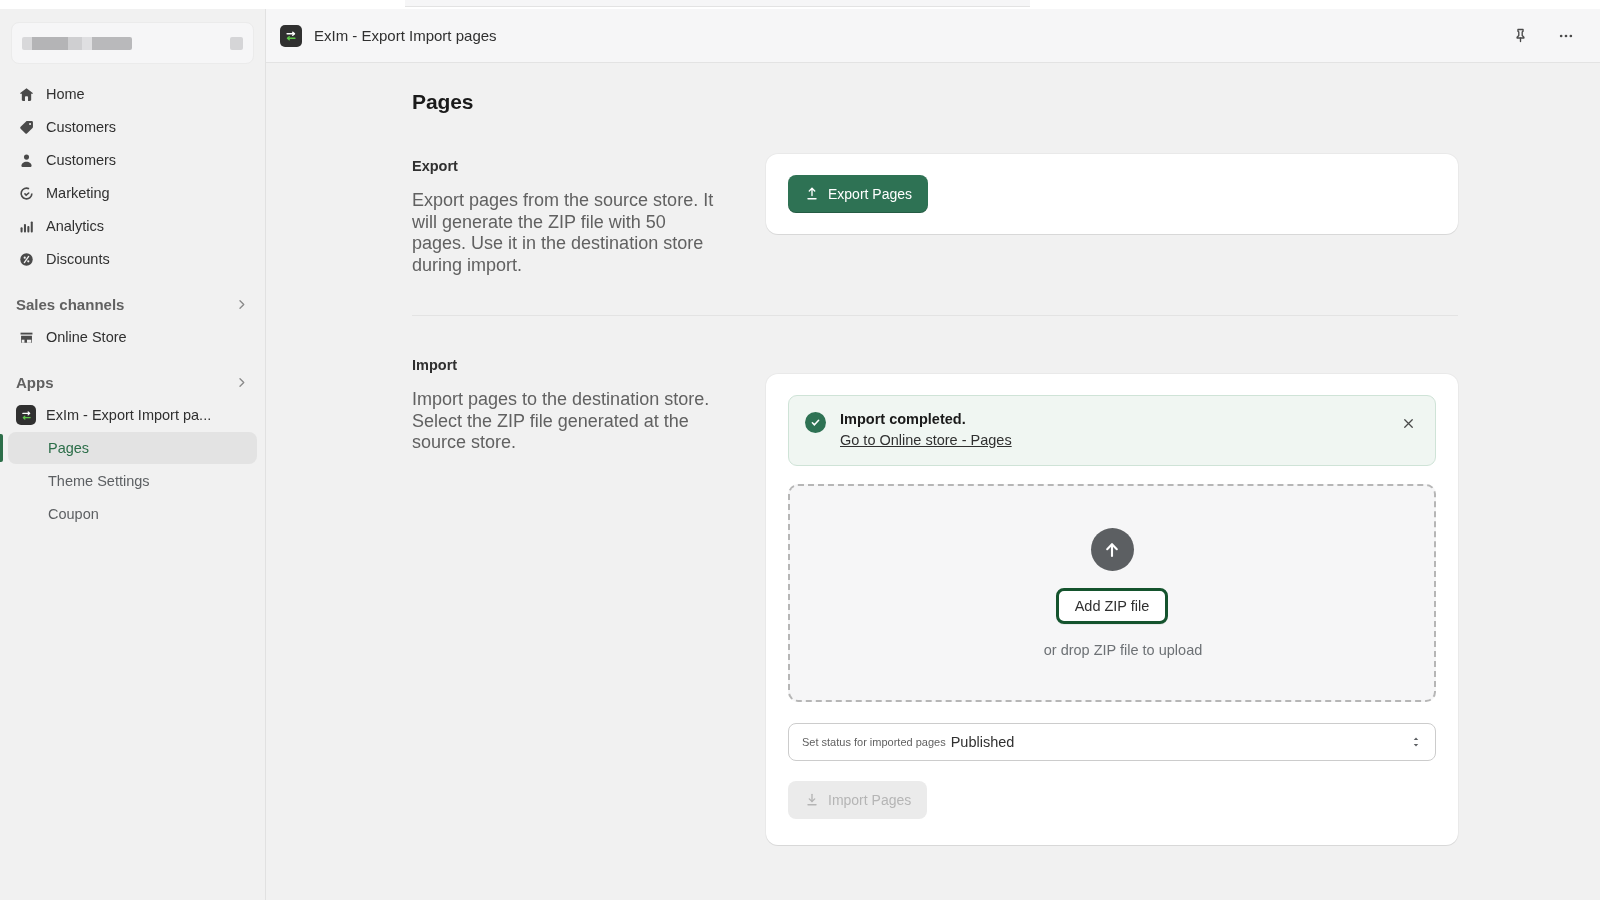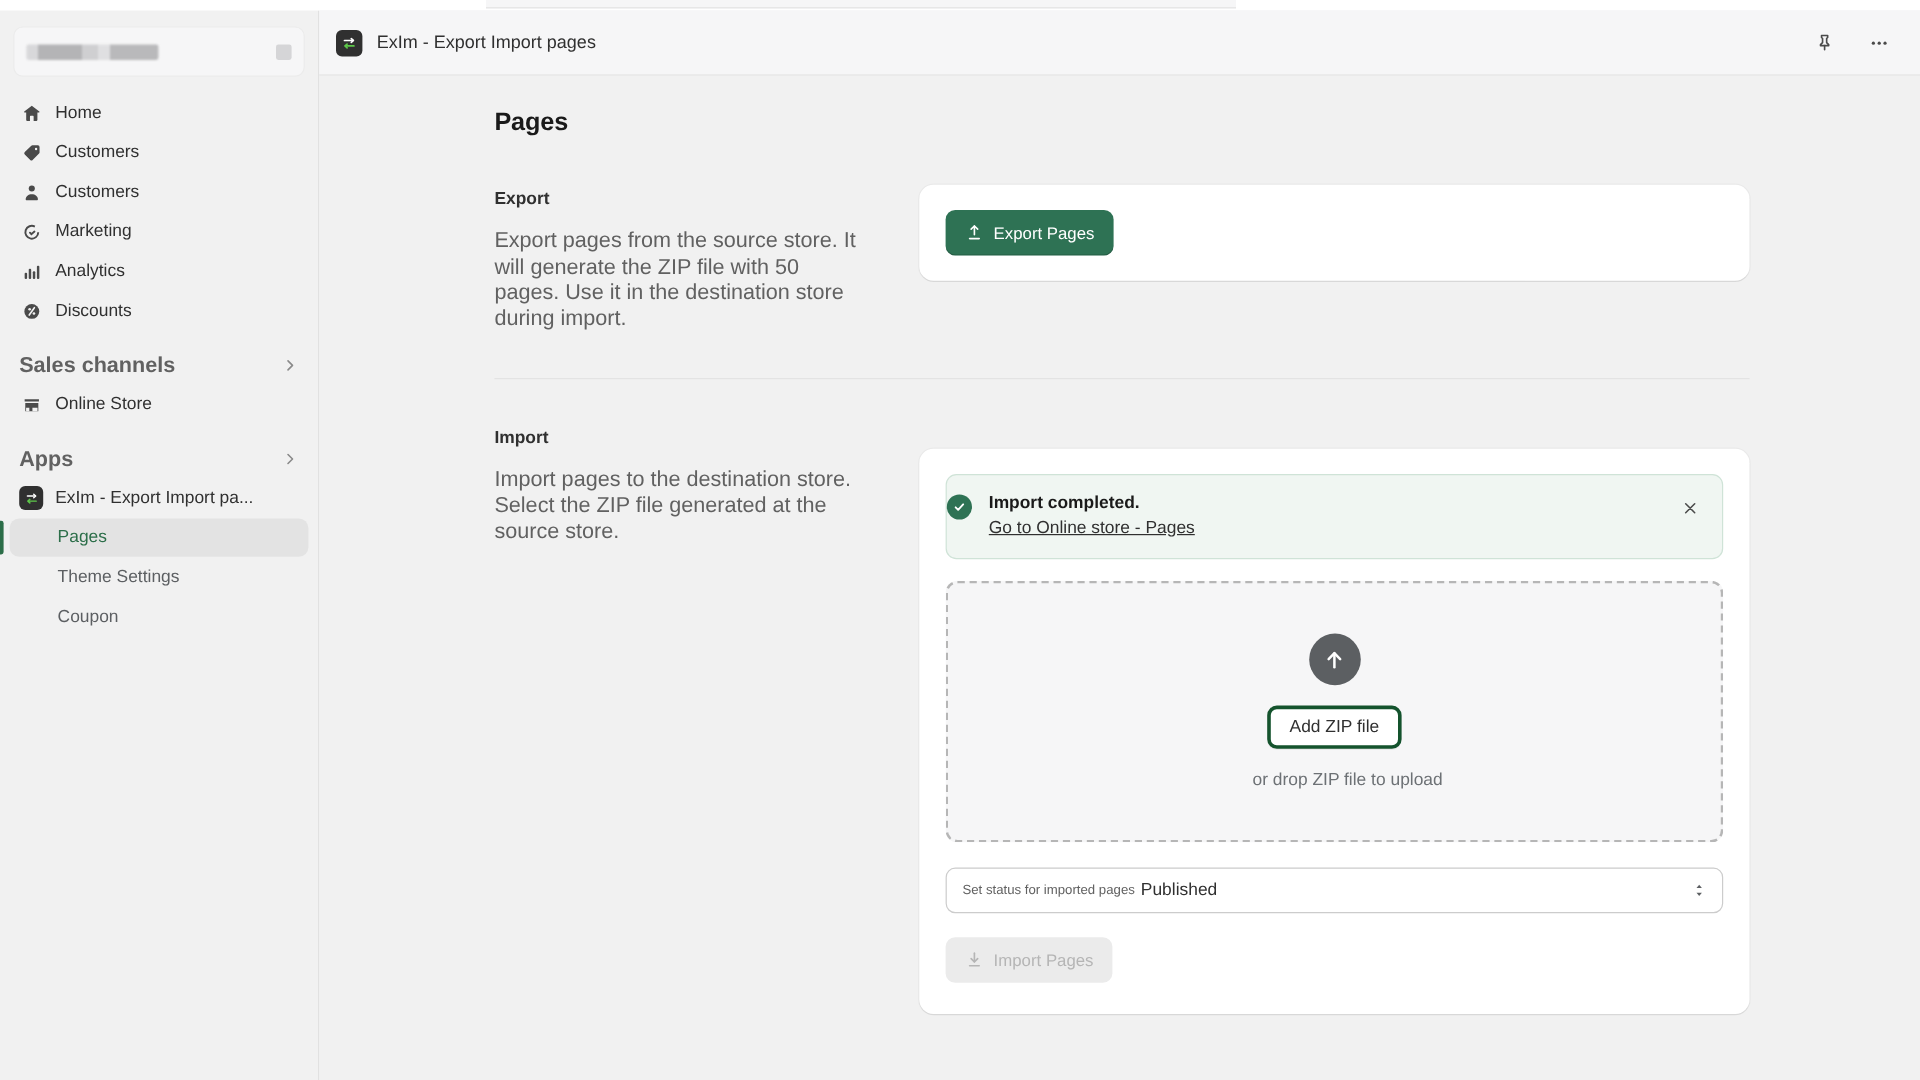--- a/index.html
+++ b/index.html
@@ -107,21 +107,21 @@
     min-width: 22px;
     text-align: center;
   }
 
   .section-head {
     display: flex;
     align-items: center;
     height: 30px;
     padding: 0 8px;
     margin: 14px 0 2px 0;
-    font-size: 18px;
+    font-size: 15px;
     font-weight: bold;
     color: #616161;
     cursor: pointer;
   }
   .section-head .section-chevron {
     margin-left: auto;
     color: #8a8a8a;
     display: flex; align-items: center;
   }
 
@@ -294,21 +294,21 @@
   .card-import {
     margin-top: 21px;
     padding: 21px 22px 26px 22px;
   }
 
   
   .banner {
     background: #f0f6f2;
     border: 1px solid #cfe3d7;
     border-radius: 9px;
-    padding: 15px 16px 16px 0;
+    padding: 15px 16px 16px 16px;
     display: flex;
     align-items: flex-start;
     gap: 14px;
     position: relative;
   }
   .banner-check {
     width: 21px; height: 21px;
     border-radius: 50%;
     background: #2e7254;
     display: flex; align-items: center; justify-content: center;

